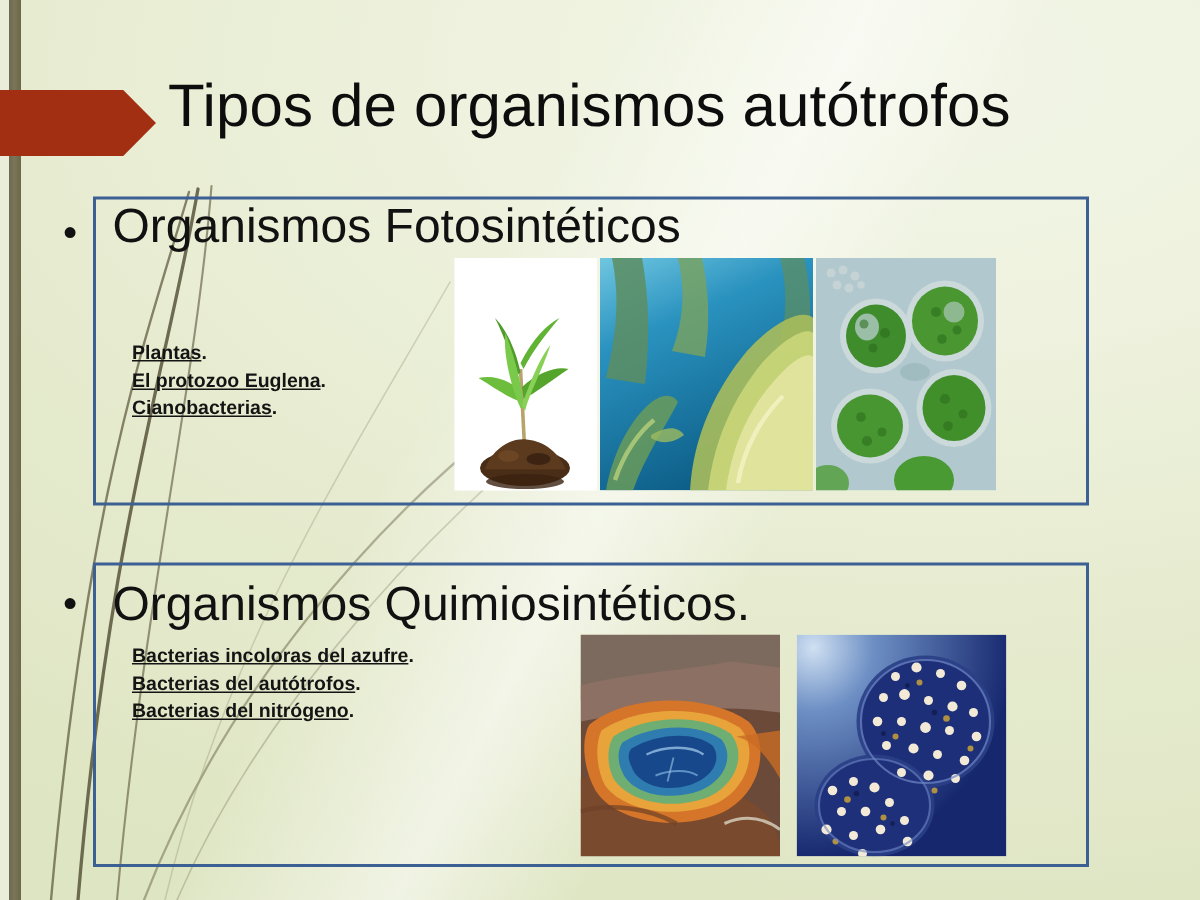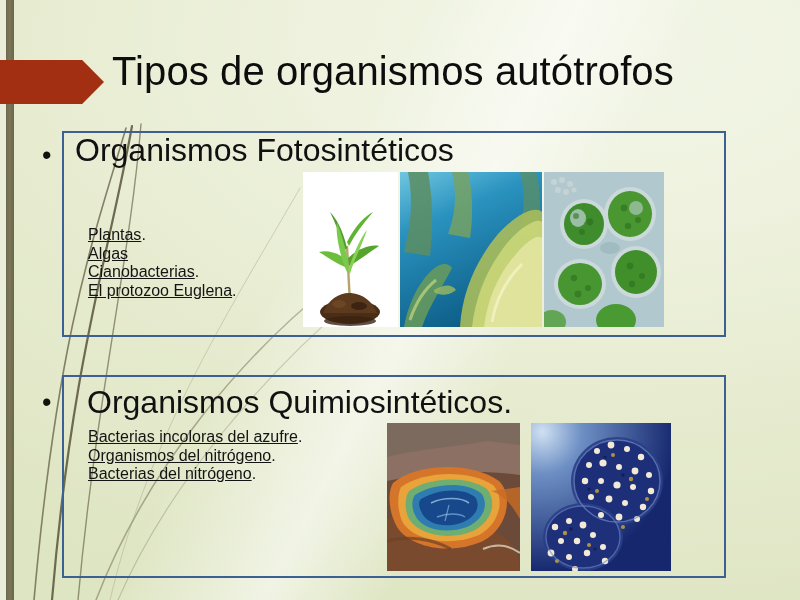--- a/index.html
+++ b/index.html
@@ -98,30 +98,30 @@
 
   .panel-heading {
     position: absolute;
     font-size: 32px;
     font-weight: 400;
     color: #111;
     white-space: nowrap;
     line-height: 1.1;
   }
   #heading-photo { left: 75px; top: 133px; }
-  #heading-chemo { left: 75px; top: 385px; margin-left: 12px; }
+  #heading-chemo { left: 75px; top: 385px; }
 
   
   .species-list {
     position: absolute;
     margin: 0;
     padding: 0;
     list-style: none;
-    font-size: 16px;
-    font-weight: normal;
+    font-size: 13px;
+    font-weight: bold;
     color: #141414;
     line-height: 18.5px;
     white-space: nowrap;
   }
   #list-photo { left: 88px; top: 226px; }
   #list-chemo { left: 88px; top: 428px; }
   .species-list li { margin: 0; padding: 0; }
   .species-list .term { text-decoration: underline; }
 
   
@@ -163,23 +163,22 @@
 
   <div class="arrow-banner"></div>
   <div class="slide-title">Tipos de organismos autótrofos</div>
 
   <div class="panel" id="panel-photo"></div>
   <div class="panel-bullet" id="bullet-photo">•</div>
   <div class="panel-heading" id="heading-photo">Organismos Fotosintéticos</div>
 
   <ul class="species-list" id="list-photo">
     <li><span class="term">Plantas</span><span>.</span></li>
-    <li><span class="term">Algas</span><span></span></li>
+    <li><span class="term">El protozoo Euglena</span><span>.</span></li>
     <li><span class="term">Cianobacterias</span><span>.</span></li>
-    <li><span class="term">El protozoo Euglena</span><span>.</span></li>
   </ul>
 
   <div class="photo" id="photo-plant">
     <svg viewBox="0 0 95 155" preserveAspectRatio="none">
       <rect width="95" height="155" fill="#ffffff"></rect>
       <path d="M47 132 C46 110, 45 92, 44 74" stroke="#b7a46a" stroke-width="2.4" fill="none"></path>
       <path d="M44 76 C 40 58, 33 46, 27 40 C 33 52, 37 64, 42 78 Z" fill="#4f9b2b"></path>
       <path d="M44 70 C 52 54, 62 44, 70 40 C 60 52, 52 62, 46 74 Z" fill="#61b334"></path>
       <path d="M44 88 C 34 80, 24 78, 16 80 C 26 86, 34 92, 42 95 Z" fill="#6cbd3c"></path>
       <path d="M45 86 C 56 76, 68 72, 76 74 C 64 82, 54 90, 46 94 Z" fill="#55a52d"></path>
@@ -259,21 +258,21 @@
       <ellipse cx="66" cy="76" rx="10" ry="6" fill="#8fb0b3" opacity=".5"></ellipse>
     </svg>
   </div>
 
   <div class="panel" id="panel-chemo"></div>
   <div class="panel-bullet" id="bullet-chemo">•</div>
   <div class="panel-heading" id="heading-chemo">Organismos Quimiosintéticos.</div>
 
   <ul class="species-list" id="list-chemo">
     <li><span class="term">Bacterias incoloras del azufre</span><span>.</span></li>
-    <li><span class="term">Organismos del nitrógeno</span><span>.</span></li>
+    <li><span class="term">Bacterias del autótrofos</span><span>.</span></li>
     <li><span class="term">Bacterias del nitrógeno</span><span>.</span></li>
   </ul>
 
   <div class="photo" id="photo-spring">
     <svg viewBox="0 0 133 148" preserveAspectRatio="none">
       <rect width="133" height="148" fill="#6b4a3a"></rect>
       <path d="M0 0 L133 0 L133 46 C 100 40, 60 36, 0 44 Z" fill="#7d6a5e"></path>
       <path d="M0 34 C 30 26, 70 24, 100 18 L 133 22 L 133 52 C 90 46, 40 50, 0 58 Z" fill="#8c7063"></path>
       <path d="M0 96 C 24 88, 60 92, 96 104 C 120 112, 133 124, 133 148 L 0 148 Z" fill="#7a4a2e"></path>
       <path d="M6 60 C 30 40, 84 38, 112 58 C 126 72, 122 104, 96 118 C 66 132, 24 126, 10 104 C 2 90, 0 70, 6 60 Z" fill="#d4752a"></path>

